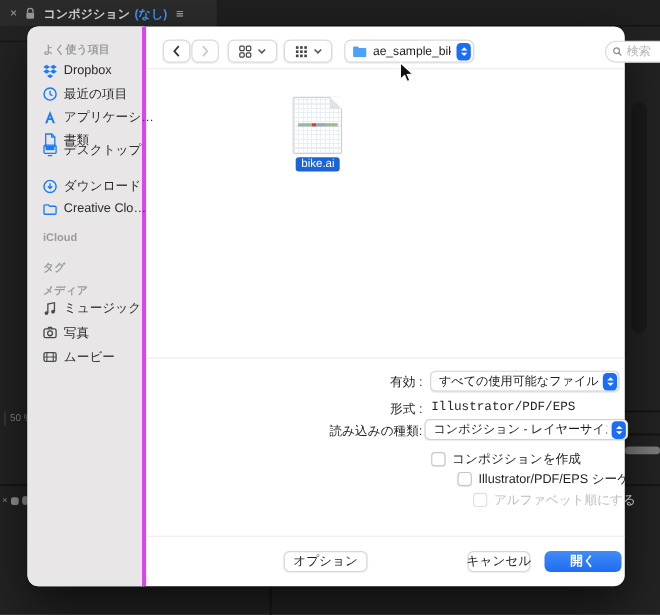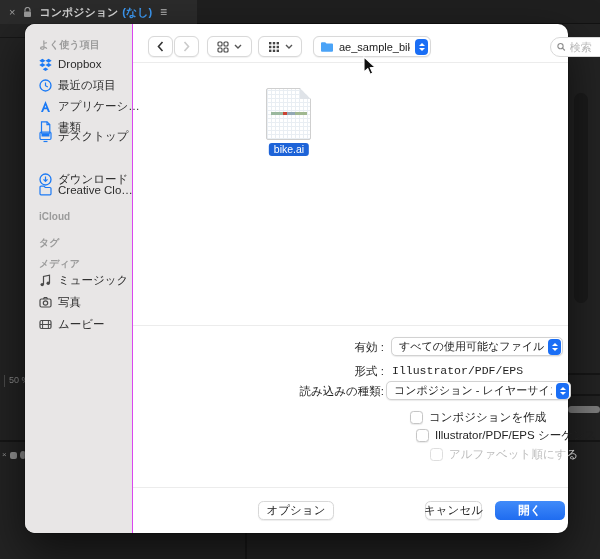--- a/index.html
+++ b/index.html
@@ -21,21 +21,21 @@
   .ae-icons { position:absolute; left:2px; top:450px; width:24px; height:10px; display:flex; align-items:center; gap:3px; overflow:hidden; }
   .ae-ic-x { color:#8f8f8f; font-size:8px; line-height:10px; }
   .ae-ic-sq { width:9px; height:7px; background:#939393; border-radius:2px; }
   .ae-ic-ci { width:8px; height:8px; background:#8a8a8a; border-radius:50%; }
   .ae-vpanel { position:absolute; left:574px; top:93px; width:14px; height:210px; background:#1b1b1b; border-radius:7px; }
   .ae-scrollthumb { position:absolute; left:568px; top:406px; width:32px; height:7px; background:#7d7d7d; border-radius:3.5px; }
   .ae-vline { position:absolute; left:245px; top:533px; width:2px; height:26px; background:#181818; }
 
   
   .dialog { position:absolute; left:25px; top:24px; width:543px; height:509px; background:#ffffff; border-radius:10px; box-shadow:0 18px 45px rgba(0,0,0,.6), 0 0 0 1px rgba(0,0,0,.15); }
-  .sidebar { position:absolute; left:0; top:0; width:108px; height:509px; background:#e8e6e6; border-right:1px solid #d946ef; border-radius:10px 0 0 10px; }
+  .sidebar { position:absolute; left:0; top:0; width:108px; height:509px; background:#e8e6e6; border-right:4px solid #d946ef; border-radius:10px 0 0 10px; }
   .sb-header { position:absolute; left:14px; color:#9b9b9b; font-size:10px; font-weight:bold; white-space:nowrap; }
   .sb-item { position:absolute; left:14px; height:16px; display:flex; align-items:center; gap:6px; white-space:nowrap; }
   .sb-ico { width:13px; height:13px; display:inline-flex; align-items:center; justify-content:center; flex:0 0 13px; }
   .sb-label { font-size:11.5px; color:#2b2b2b; }
   .sb-item.media .sb-label { color:#2b2b2b; }
 
   .main { position:absolute; left:108px; top:0; width:435px; height:509px; }
 
   
   .tbtn { position:absolute; top:12px; height:21px; background:#fff; border:1px solid #d9d9d9; border-radius:6px; box-shadow:0 .5px 1px rgba(0,0,0,.06); display:flex; align-items:center; justify-content:center; gap:5px; }
@@ -167,21 +167,21 @@
         <span class="sb-ico">
           <svg width="13" height="13" viewBox="0 0 13 13">
               <rect x="1" y="2" width="11" height="7.5" rx="1.2" fill="none" stroke="#1b7af5" stroke-width="1.2"></rect>
               <rect x="2.5" y="3.5" width="8" height="3" fill="#1b7af5"></rect>
               <path d="M4.5 11.5 H8.5" stroke="#1b7af5" stroke-width="1.2"></path>
             </svg>
         </span>
         <span class="sb-label">デスクトップ</span>
       </div>
 
-      <div class="sb-item" style="top:147px;">
+      <div class="sb-item" style="top:137px;">
         <span class="sb-ico">
           <svg width="13" height="13" viewBox="0 0 13 13">
               <circle cx="6.5" cy="6.5" r="5.5" fill="none" stroke="#1b7af5" stroke-width="1.3"></circle>
               <path d="M6.5 3.5 V8 M4.5 6.3 6.5 8.4 8.5 6.3" fill="none" stroke="#1b7af5" stroke-width="1.2"></path>
             </svg>
         </span>
         <span class="sb-label">ダウンロード</span>
       </div>
 
       <div class="sb-item" style="top:158px;">
@@ -317,21 +317,21 @@
 
       <div class="form-label" style="top:360px;">読み込みの種類:</div>
       <div class="dropdown" style="left:253px;top:357px;width:185px;">
         <span class="dd-text">コンポジション - レイヤーサイズを維持</span>
         <span class="dd-stepper">
             <span class="tri-up"></span>
             <span class="tri-down"></span>
           </span>
       </div>
 
-      <div class="cb-row" style="left:277px;top:386px;">
+      <div class="cb-row" style="left:259px;top:386px;">
         <span class="cb-box"></span>
         <span class="cb-label">コンポジションを作成</span>
       </div>
       <div class="cb-row" style="left:283px;top:404px;">
         <span class="cb-box"></span>
         <span class="cb-label">Illustrator/PDF/EPS シーケンス</span>
       </div>
       <div class="cb-row disabled" style="left:297px;top:423px;">
         <span class="cb-box"></span>
         <span class="cb-label">アルファベット順にする</span>

